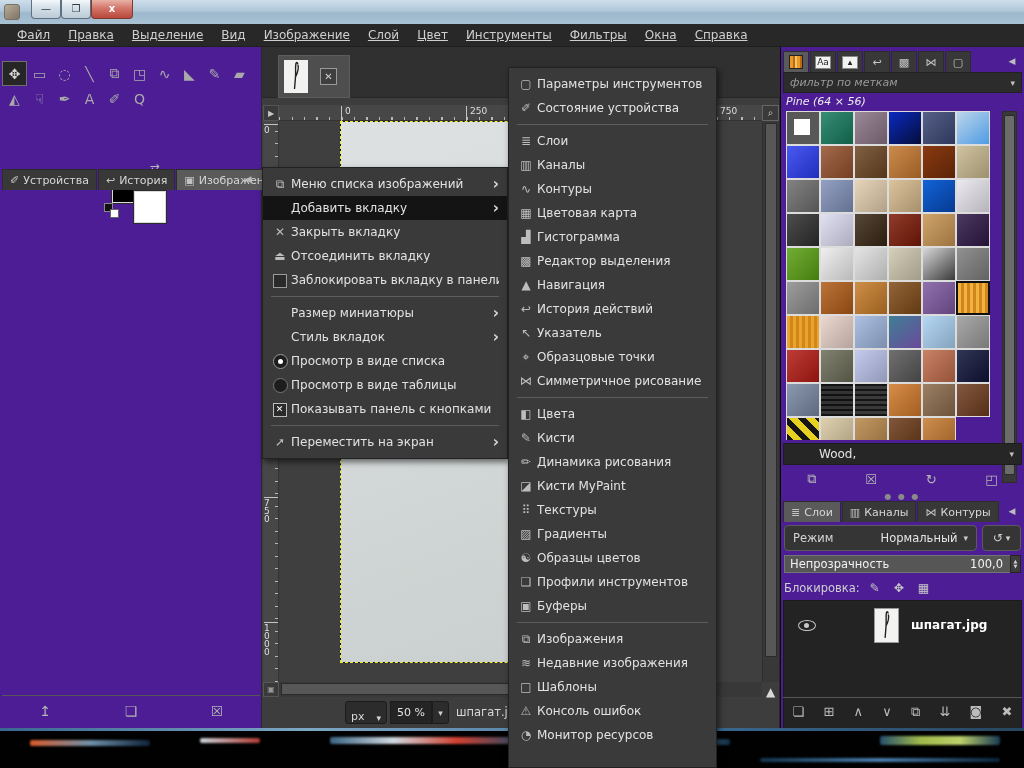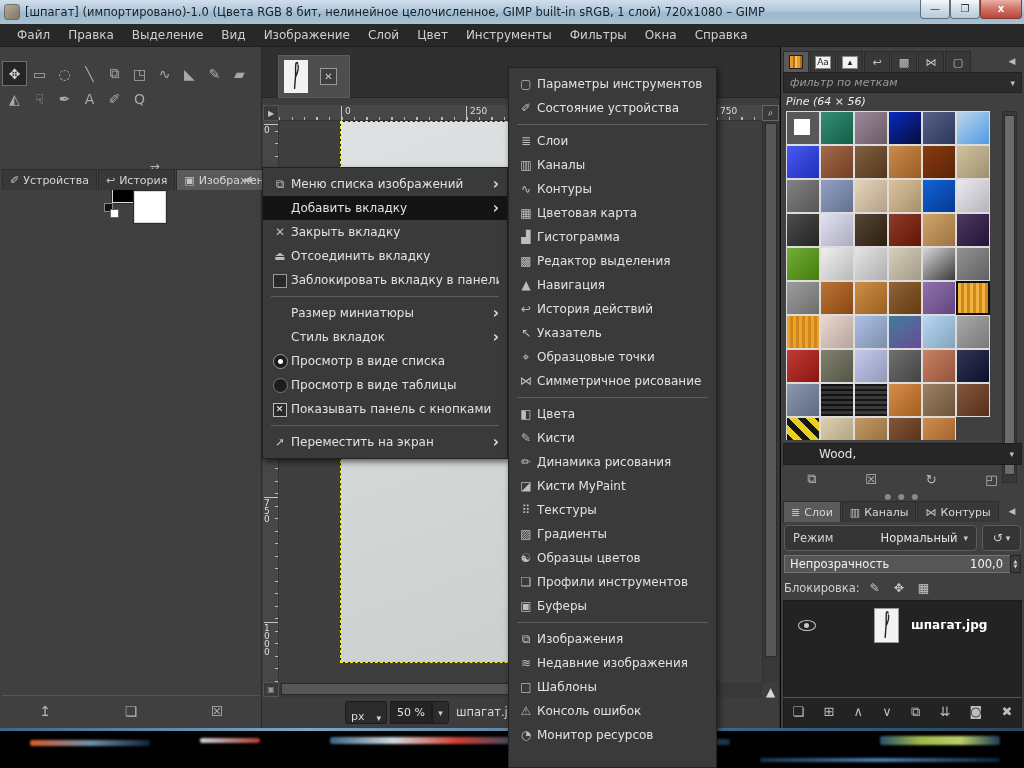--- a/index.html
+++ b/index.html
@@ -15,24 +15,24 @@
     background:linear-gradient(135deg,#b8a68e,#7a6a55); border:1px solid #6d614f; opacity:.85; }
   .tb-title { font-size:11.5px; color:#15202a; white-space:nowrap; overflow:hidden; flex:1; }
   .tb-btns { display:flex; margin-left:6px; margin-right:2px; margin-top:-6px; }
   .tb-btn { width:30px; height:19px; border:1px solid #5d707f; border-top:none; display:flex; align-items:center; justify-content:center;
     font-size:10px; color:#2b3a46; background:linear-gradient(#f4f8fb,#d4dfe8 45%,#bccbd7); border-radius:0 0 4px 4px; }
   .tb-btn.close { width:42px; background:linear-gradient(#e9b2a6,#d3766a 45%,#b9473c); color:#fff; border-color:#7e3a33; font-weight:bold; }
 
   
   .menubar { position:absolute; left:0; top:24px; width:1024px; height:23px; background:#282828;
     display:flex; align-items:center; padding-left:8px; border-bottom:1px solid #1f1f1f; }
-  .mb-item { color:#cfcfcf; font-size:12px; padding:3px 9px; cursor:default; }
-
-  
-  .dock { position:absolute; background:#404040; }
+  .mb-item { color:#cfcfcf; font-size:12px; padding:3px 9px; cursor:default;text-decoration:underline; }
+
+  
+  .dock { position:absolute; background:#4c1d95; }
   .dtab { height:21px; display:flex; align-items:center; padding:0 7px; background:#383838;
     color:#d6d6d6; font-size:11px; margin-right:1px; border:1px solid #2c2c2c; border-bottom:none; }
   .dtab.active { background:#5a5a5a; }
   .dtab .g { margin-right:4px; font-size:11px; color:#c2c2c2; }
   .dock-arrow { width:16px; height:16px; color:#bbb; font-size:9px; display:flex; align-items:center; justify-content:center; }
 
   
   .left-dock { left:0; top:47px; width:262px; height:681px; border-right:1px solid #2a2a2a; }
   .toolbox { position:absolute; left:2px; top:14px; width:256px; }
   .tool-row { display:flex; }
@@ -185,21 +185,20 @@
   .desktop .edge { position:absolute; left:0; top:0; width:1024px; height:3px; background:linear-gradient(90deg,#39678f,#7ea7c4 30%,#39678f 70%,#27465f); }
   .streak { position:absolute; border-radius:2px; filter:blur(1px); }
 </style>
 </head>
 <body>
 
 <div class="screen">
 
   <div class="titlebar">
     <div class="tb-icon"></div>
-    <div class="tb-title">[шпагат] (импортировано)-1.0 (Цвета RGB 8 бит, нелинейное целочисленное, GIMP built-in sRGB, 1 слой) 720x1080 – GIMP</div>
     <div class="tb-btns">
       <div class="tb-btn">—</div>
       <div class="tb-btn">❐</div>
       <div class="tb-btn close">x</div>
     </div>
   </div>
 
   <div class="menubar">
       <div class="mb-item">Файл</div>
       <div class="mb-item">Правка</div>

